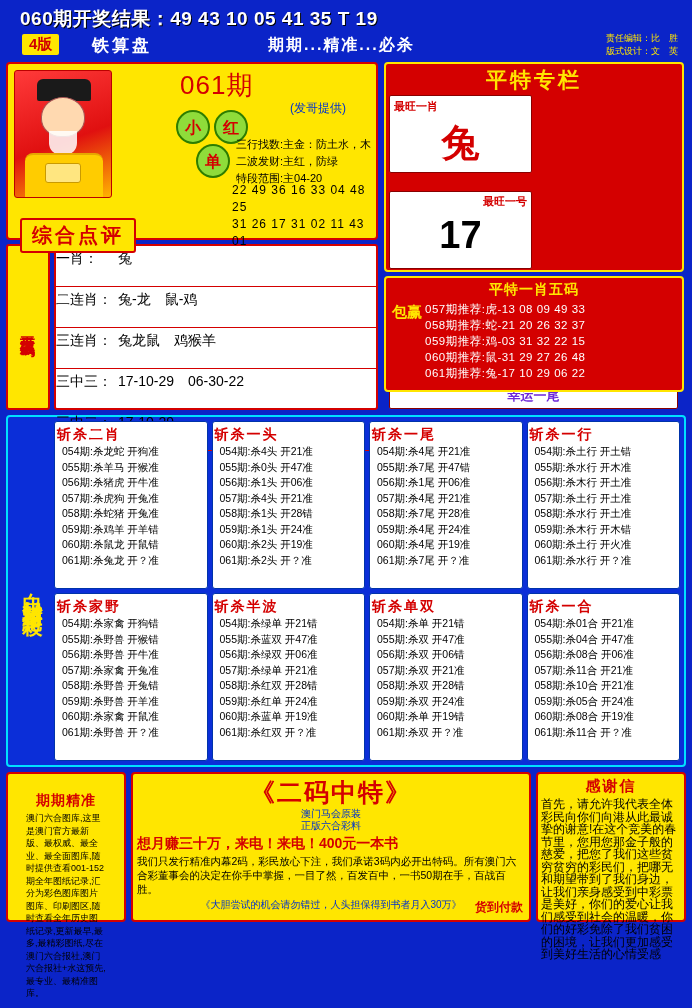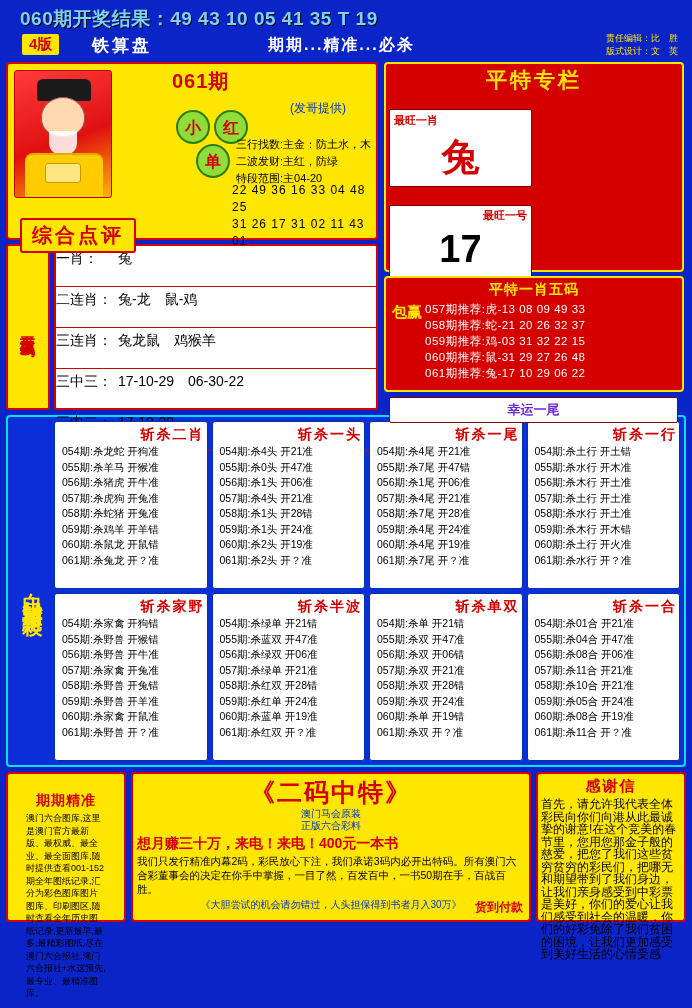--- a/index.html
+++ b/index.html
@@ -10,21 +10,21 @@
     font-family:"Liberation Sans", sans-serif;
     color:#000;
     position:relative;
     overflow:hidden;
   }
   .page { width:692px; height:1008px; position:relative; padding:4px 6px; }
 
   
   .top-result {
     height:30px; line-height:30px;
-    color:#7dd3fc; font-weight:bold; font-size:19px;
+    color:#ffffff; font-weight:bold; font-size:19px;
     padding-left:14px; letter-spacing:0.5px;
     text-shadow:1px 1px 0 #000;
   }
   .band2 {
     height:28px; position:relative; margin-top:-2px;
   }
   .badge-4ban {
     position:absolute; left:16px; top:2px;
     background:#ffe600; color:#d00000; font-weight:bold;
     font-size:15px; padding:1px 7px; border-radius:2px;
@@ -64,22 +64,22 @@
   .god .hat { position:absolute; left:22px; top:8px; width:54px; height:22px;
     background:#1a1a1a; border-radius:6px 6px 2px 2px; }
   .god .beard { position:absolute; left:34px; top:60px; width:28px; height:24px;
     background:#fff; border-radius:0 0 12px 12px; opacity:.85; }
   .god .robe { position:absolute; left:10px; top:82px; width:78px; height:48px;
     background:#ffcc00; border-radius:8px 8px 0 0; border-top:2px solid #e6a700; }
   .god .gold { position:absolute; left:30px; top:92px; width:36px; height:20px;
     background:#ffe680; border:1px solid #c99a00; border-radius:3px; }
 
   .issue-title {
-    position:absolute; left:164px; top:4px;
-    color:#d40000; font-size:20px; font-weight:bold; letter-spacing:1px;
+    position:absolute; left:172px; top:4px;
+    color:#d40000; font-size:26px; font-weight:normal; letter-spacing:1px;
   }
   .issue-sub {
     position:absolute; left:282px; top:36px;
     color:#0033cc; font-size:12px;
   }
   .circles { position:absolute; left:168px; top:46px; width:72px; }
   .circ {
     width:34px;height:34px;border-radius:50%;
     background:#8fdc3a; border:2px solid #2e7d00;
     color:#d40000; font-weight:bold; font-size:16px;
@@ -119,21 +119,21 @@
 
   
   .pingte-box {
     background:#d40000; border:2px solid #ffe600; border-radius:4px;
     padding:3px; height:210px;
   }
   .pingte-title {
     text-align:center; color:#ffe600; font-weight:bold; font-size:21px;
     letter-spacing:3px; line-height:26px;
   }
-  .grid2 { display:flex; flex-wrap:wrap; gap:18px; margin-top:16px; }
+  .grid2 { display:flex; flex-wrap:wrap; gap:18px; margin-top:2px; }
   .cell {
     width:143px; background:#fff; border:1px solid #880000; border-radius:2px;
     position:relative; height:78px;
   }
   .cell .lbl { position:absolute; left:4px; top:3px; color:#d40000; font-size:11px; font-weight:bold; }
   .cell .lbl-r { position:absolute; right:4px; top:3px; color:#d40000; font-size:11px; font-weight:bold; line-height:13px; text-align:center;}
   .cell .big {
     position:absolute; width:100%; top:22px; text-align:center;
     font-size:38px; font-weight:bold; color:#000;
   }
@@ -162,21 +162,21 @@
   .vtitle {
     width:42px; background:#0b2ed8; color:#ffe600;
     font-weight:bold; font-size:20px; line-height:22px;
     writing-mode:vertical-rl; text-orientation:upright;
     display:flex; align-items:center; justify-content:center;
     letter-spacing:4px;
   }
   .cards { flex:1; display:grid; grid-template-columns:repeat(4,1fr); gap:4px; }
   .card { background:#fff; border:1px solid #0033aa; border-radius:3px; padding:2px 2px 3px; }
   .card h4 {
-    margin:0; text-align:right; color:#d40000; font-size:14px; font-weight:bold;
+    margin:0; text-align:left; color:#d40000; font-size:14px; font-weight:bold;
     letter-spacing:2px; line-height:20px;
   }
   .card p { margin:0; font-size:10.5px; line-height:15.5px; color:#000; padding-left:5px; }
 
   
   .bottom { display:flex; gap:5px; margin-top:5px; height:150px; }
   .bl { width:120px; background:#ffe600; border:2px solid #d40000; border-radius:4px; padding:18px; }
   .bl h5 { margin:0; text-align:center; color:#d40000; font-size:14px; font-weight:bold; letter-spacing:1px; }
   .bl p { margin:2px 0 0; font-size:9px; line-height:12.5px; color:#000; }
   .bc { flex:1; background:#ffe600; border:2px solid #d40000; border-radius:4px; padding:2px 4px; position:relative; }

